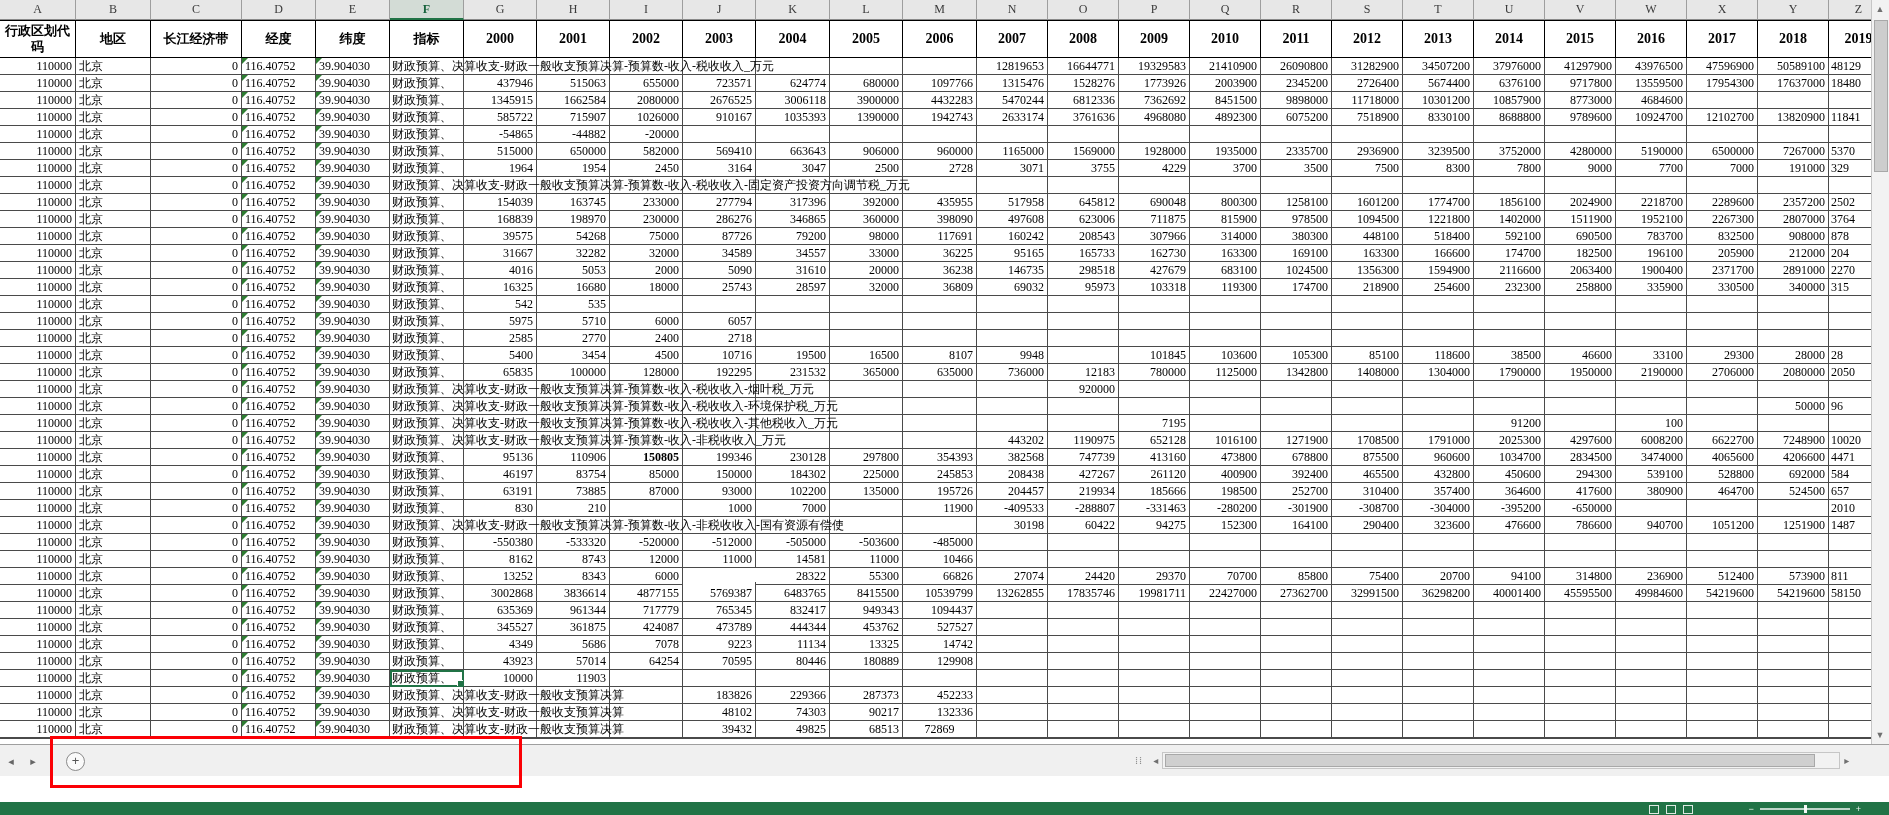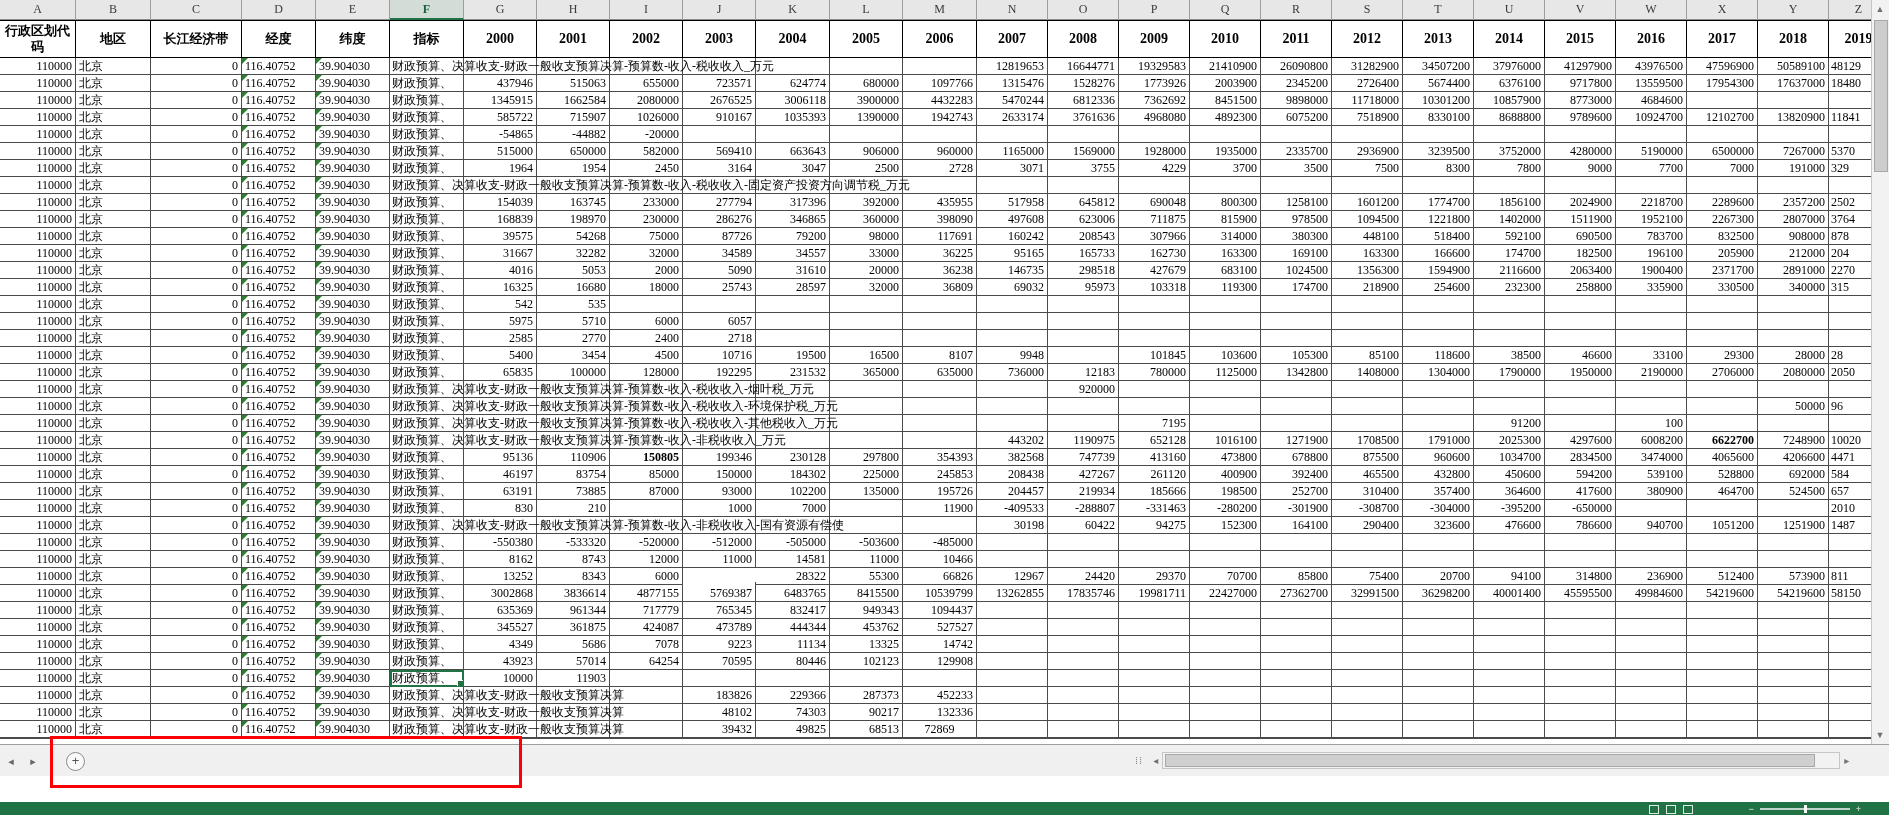--- a/index.html
+++ b/index.html
@@ -784,21 +784,21 @@
         <div class="cell num" style="width: 71px;">443202</div>
         <div class="cell num" style="width: 71px;">1190975</div>
         <div class="cell num" style="width: 71px;">652128</div>
         <div class="cell num" style="width: 71px;">1016100</div>
         <div class="cell num" style="width: 71px;">1271900</div>
         <div class="cell num" style="width: 71px;">1708500</div>
         <div class="cell num" style="width: 71px;">1791000</div>
         <div class="cell num" style="width: 71px;">2025300</div>
         <div class="cell num" style="width: 71px;">4297600</div>
         <div class="cell num" style="width: 71px;">6008200</div>
-        <div class="cell num" style="width: 71px; font-weight: bold;">6622700</div>
+        <div class="cell num" style="width: 71px;">6622700</div>
         <div class="cell num" style="width: 71px;">7248900</div>
         <div class="cell zcol" style="width: 60px;">10020</div>
       </div>
       <div class="grow">
         <div class="cell num" style="width: 76px;">110000</div>
         <div class="cell txt" style="width: 75px;">北京</div>
         <div class="cell num" style="width: 91px;">0</div>
         <div class="cell txt tri" style="width: 74px;">116.40752</div>
         <div class="cell txt tri" style="width: 74px;">39.904030</div>
         <div class="cell txt fcell" style="width: 74px;">财政预算、</div>
@@ -838,21 +838,21 @@
         <div class="cell num" style="width: 73px;">225000</div>
         <div class="cell num" style="width: 74px;">245853</div>
         <div class="cell num" style="width: 71px;">208438</div>
         <div class="cell num" style="width: 71px;">427267</div>
         <div class="cell num" style="width: 71px;">261120</div>
         <div class="cell num" style="width: 71px;">400900</div>
         <div class="cell num" style="width: 71px;">392400</div>
         <div class="cell num" style="width: 71px;">465500</div>
         <div class="cell num" style="width: 71px;">432800</div>
         <div class="cell num" style="width: 71px;">450600</div>
-        <div class="cell num" style="width: 71px;">594200</div>
+        <div class="cell num" style="width: 71px;">294300</div>
         <div class="cell num" style="width: 71px;">539100</div>
         <div class="cell num" style="width: 71px;">528800</div>
         <div class="cell num" style="width: 71px;">692000</div>
         <div class="cell zcol" style="width: 60px;">584</div>
       </div>
       <div class="grow">
         <div class="cell num" style="width: 76px;">110000</div>
         <div class="cell txt" style="width: 75px;">北京</div>
         <div class="cell num" style="width: 91px;">0</div>
         <div class="cell txt tri" style="width: 74px;">116.40752</div>
@@ -1000,21 +1000,21 @@
         <div class="cell txt tri" style="width: 74px;">116.40752</div>
         <div class="cell txt tri" style="width: 74px;">39.904030</div>
         <div class="cell txt fcell" style="width: 74px;">财政预算、</div>
         <div class="cell num" style="width: 73px;">13252</div>
         <div class="cell num" style="width: 73px;">8343</div>
         <div class="cell num" style="width: 73px;">6000</div>
         <div class="cell num" style="width: 73px; margin-top: 14px;">15200</div>
         <div class="cell num" style="width: 74px;">28322</div>
         <div class="cell num" style="width: 73px;">55300</div>
         <div class="cell num" style="width: 74px;">66826</div>
-        <div class="cell num" style="width: 71px;">12967</div>
+        <div class="cell num" style="width: 71px;">27074</div>
         <div class="cell num" style="width: 71px;">24420</div>
         <div class="cell num" style="width: 71px;">29370</div>
         <div class="cell num" style="width: 71px;">70700</div>
         <div class="cell num" style="width: 71px;">85800</div>
         <div class="cell num" style="width: 71px;">75400</div>
         <div class="cell num" style="width: 71px;">20700</div>
         <div class="cell num" style="width: 71px;">94100</div>
         <div class="cell num" style="width: 71px;">314800</div>
         <div class="cell num" style="width: 71px;">236900</div>
         <div class="cell num" style="width: 71px;">512400</div>
@@ -1138,21 +1138,21 @@
         <div class="cell txt" style="width: 75px;">北京</div>
         <div class="cell num" style="width: 91px;">0</div>
         <div class="cell txt tri" style="width: 74px;">116.40752</div>
         <div class="cell txt tri" style="width: 74px;">39.904030</div>
         <div class="cell txt fcell" style="width: 74px;">财政预算、</div>
         <div class="cell num" style="width: 73px;">43923</div>
         <div class="cell num" style="width: 73px;">57014</div>
         <div class="cell num" style="width: 73px;">64254</div>
         <div class="cell num" style="width: 73px;">70595</div>
         <div class="cell num" style="width: 74px;">80446</div>
-        <div class="cell num" style="width: 73px;">102123</div>
+        <div class="cell num" style="width: 73px;">180889</div>
         <div class="cell num" style="width: 74px;">129908</div>
         <div class="cell num" style="width: 71px;"></div>
         <div class="cell num" style="width: 71px;"></div>
         <div class="cell num" style="width: 71px;"></div>
         <div class="cell num" style="width: 71px;"></div>
         <div class="cell num" style="width: 71px;"></div>
         <div class="cell num" style="width: 71px;"></div>
         <div class="cell num" style="width: 71px;"></div>
         <div class="cell num" style="width: 71px;"></div>
         <div class="cell num" style="width: 71px;"></div>

